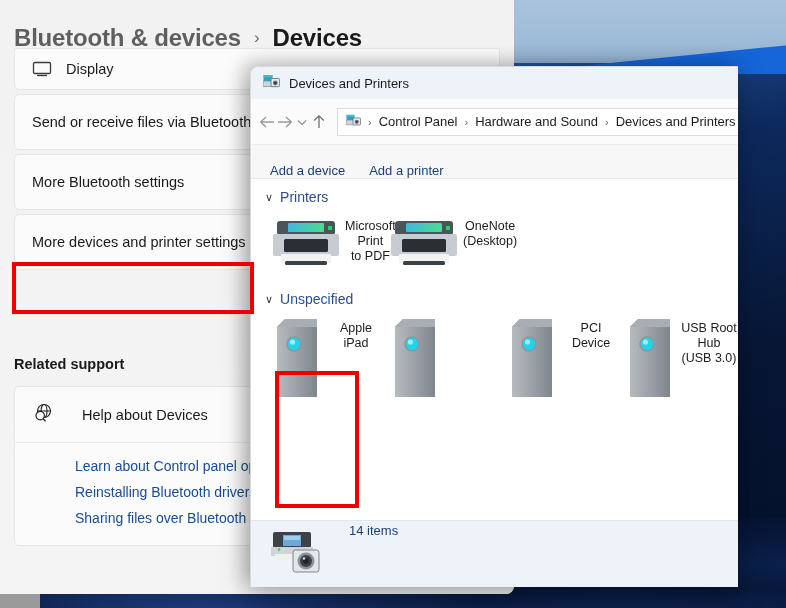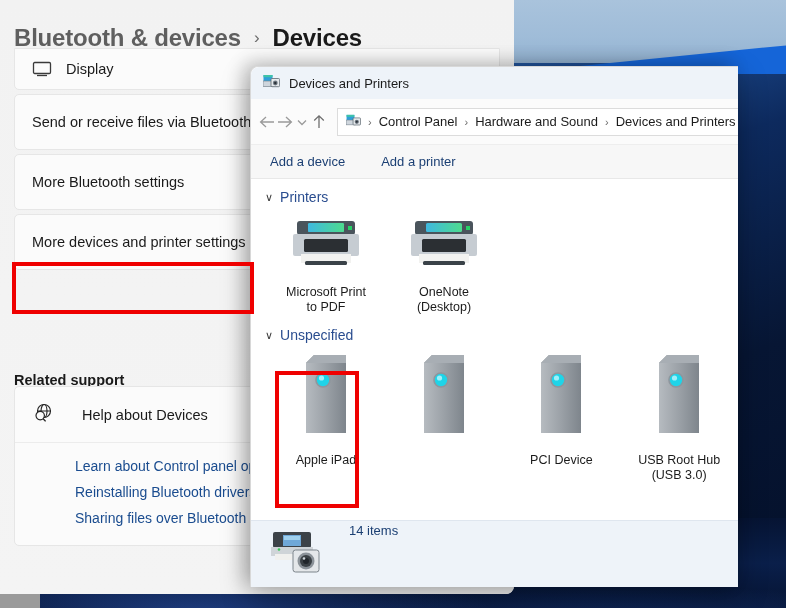--- a/index.html
+++ b/index.html
@@ -69,21 +69,21 @@
     padding: 0 17px;
     height: 56px;
     color: #1a1a1a;
     font-size: 14.5px;
   }
   .card.clipped-top { height: 42px; margin-top: -14px; border-top-left-radius:0; border-top-right-radius:0;}
   .card .c-icon { width: 34px; flex: 0 0 34px; display: flex; align-items: center; }
   .card .c-label { flex: 1; }
 
   .section-title {
-    position: absolute; left: 14px; top: 372px;
+    position: absolute; left: 14px; top: 356px;
     font-size: 14.5px; font-weight: bold; color: #1a1a1a;
   }
   .support-card {
     position: absolute; left: 14px; top: 386px; width: 486px;
     background: #fbfbfb; border: 1px solid #e6e6e6; border-radius: 5px;
     overflow: hidden;
   }
   .support-row {
     height: 56px; display: flex; align-items: center; padding: 0 17px;
     border-bottom: 1px solid #ececec;
@@ -137,39 +137,39 @@
     margin-left: 8px; flex: 1; height: 28px;
     background: #ffffff; border: 1px solid #dcdcdc;
     display: flex; align-items: center; gap: 7px;
     padding: 0 8px; font-size: 13px; color: #1b1b1b;
   }
   .addressbar .crumb { white-space: nowrap; }
   .addressbar .sep { color: #6a6a6a; font-size: 11px; }
 
   .cp-toolbar {
     height: 34px; background: #f7f7f7; border-bottom: 1px solid #e8e8e8;
-    display: flex; align-items: center; gap: 36px; padding-left: 19px;
+    display: flex; align-items: flex-end; gap: 24px; padding-left: 19px;
     font-size: 13px; color: #1b3f73;
   }
   .cp-toolbar span { cursor: default; }
 
   .cp-content {
     position: absolute; left: 0; top: 113px; right: 0; bottom: 67px;
     background: #ffffff; padding: 9px 0 0 0; overflow: hidden;
   }
   .grp-header {
     display: flex; align-items: center; gap: 7px;
     padding-left: 14px; margin-bottom: 2px;
     color: #2a4d8f; font-size: 14px;
   }
   .grp-chev { font-size: 11px; color: #3a3a3a; }
 
   .dev-grid { display: flex; padding-left: 16px; gap: 0; }
   .dev-item {
-    width: 118px; display: flex; flex-direction: column; align-items: center;
+    width: 118px; display: flex; flex-direction: row; align-items: flex-start;
     padding-top: 6px;
   }
   .dev-caption {
     margin-top: 6px; font-size: 12.5px; color: #1b1b1b;
     text-align: center; line-height: 15px; width: 112px;
   }
 
   .cp-status {
     position: absolute; left: 0; right: 0; bottom: 0; height: 67px;
     background: #eef3f9; border-top: 1px solid #dfe6ef;

